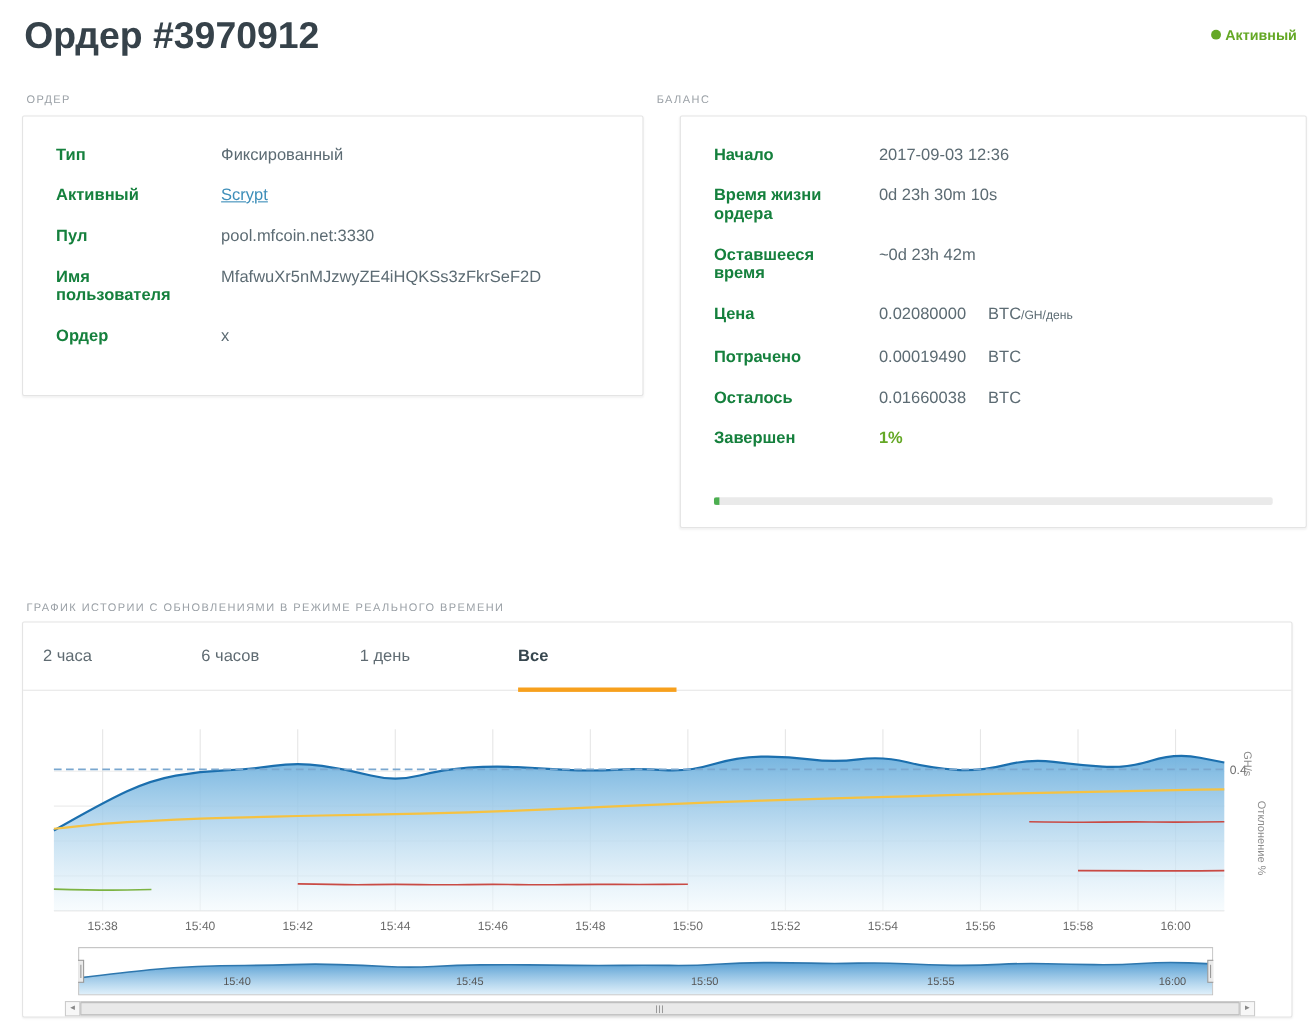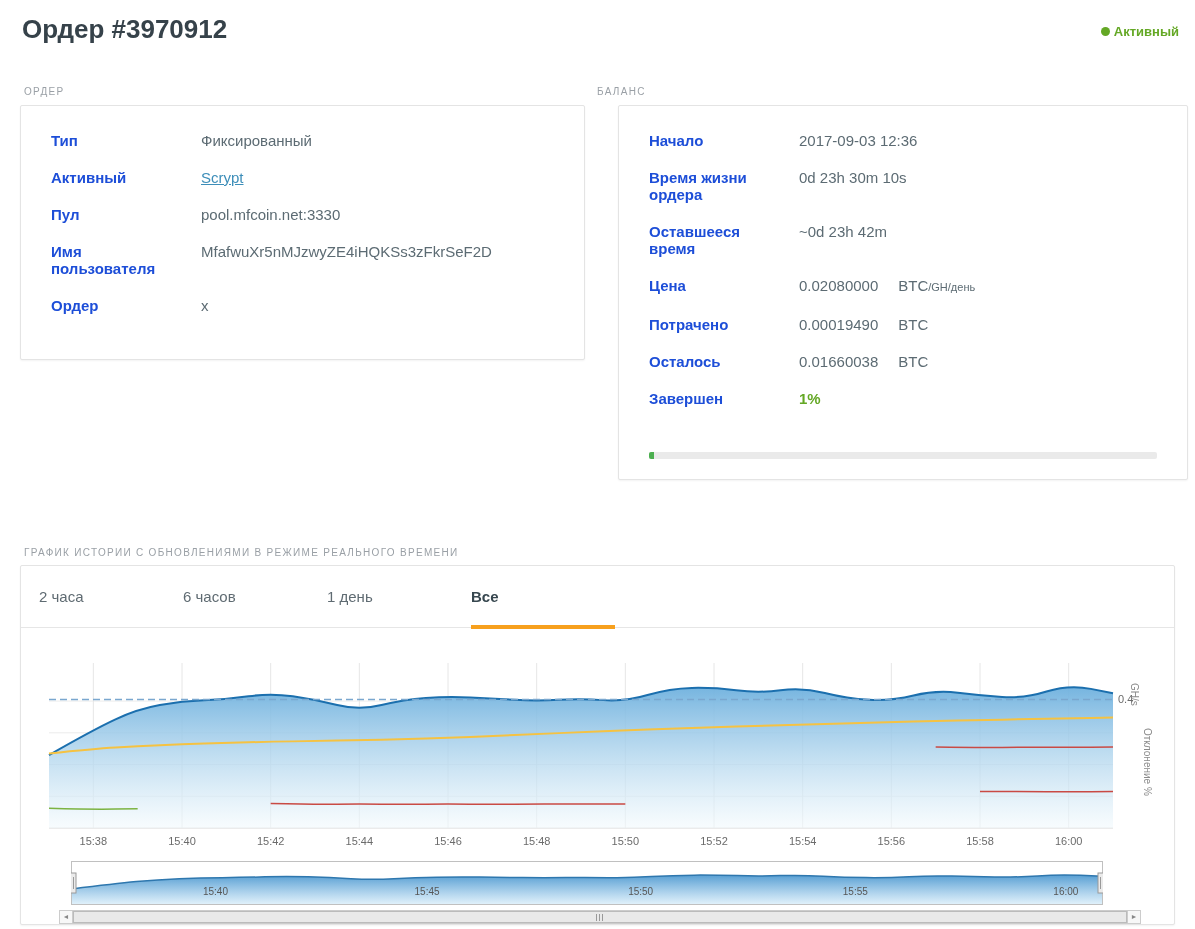--- a/index.html
+++ b/index.html
@@ -2,34 +2,34 @@
 <html style="--status-green: #64a825; --link-blue: #3d8eb9; --accent-orange: #f7a01d; --progress-green: #4caf50;"><head>
 <meta charset="utf-8">
 <style>
   * { box-sizing: border-box; }
   html,body { margin:0; padding:0; }
   body {
     width:1195px; height:929px; position:relative; overflow:hidden;
     background:#ffffff; color:#5c6b73;
     font-family:"Liberation Sans", sans-serif;
   }
-  .page-title { position:absolute; left:22px; top:14px; font-size:26px; font-weight:bold; color:#36424a; }
+  .page-title { position:absolute; left:22px; top:14px; font-size:34px; font-weight:bold; color:#36424a; }
   .status-badge { position:absolute; right:16px; top:24px; display:flex; align-items:center; gap:4px;
     color:var(--status-green); font-size:13px; font-weight:bold; }
   .status-dot { width:9px; height:9px; border-radius:50%; background:var(--status-green); }
 
   .section-label { position:absolute; font-size:10px; color:#9aa0a6; letter-spacing:1.3px;text-align:right; }
 
   .card { position:absolute; background:#fff; border:1px solid #e4e4e4; border-radius:2px;
     box-shadow:0 1px 2px rgba(0,0,0,0.05); }
   #order-card   { left:20px;  top:105px; width:565px; height:255px; padding:16px 30px; }
   #balance-card { left:618px; top:105px; width:570px; height:375px; padding:16px 30px; }
 
   .frow { display:grid; grid-template-columns:150px 1fr; padding:10px 0; font-size:15px; line-height:17px; }
-  .frow .lbl { font-weight:bold; color:#1d4ed8; max-width:125px; }
+  .frow .lbl { font-weight:bold; color:#15803d; max-width:125px; }
   .frow .val { color:#5c6b73; }
   a.link { color:var(--link-blue); text-decoration:underline; }
   .unit { margin-left:20px; }
   .small-unit { font-size:11px; }
   .green-strong { color:var(--status-green); font-weight:bold; }
 
   .progress { position:absolute; left:30px; right:30px; bottom:20px; height:7px; background:#eaeaea;
     border-radius:2px; overflow:hidden; }
   .progress .fill { height:100%; width:0; background:var(--progress-green); }
 

